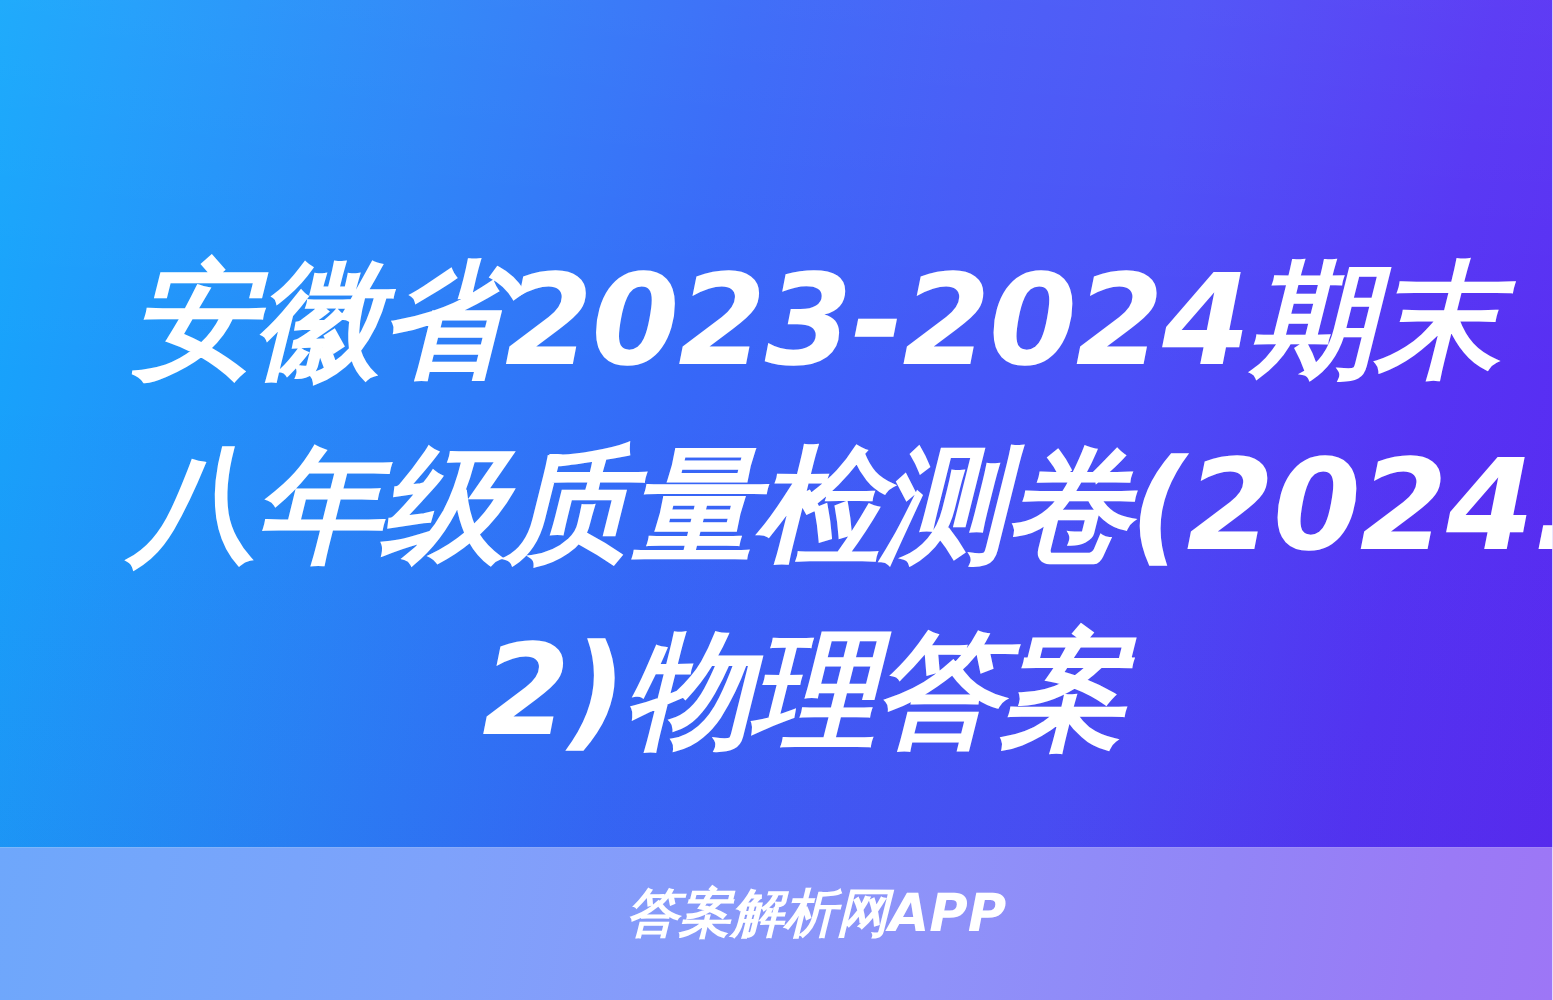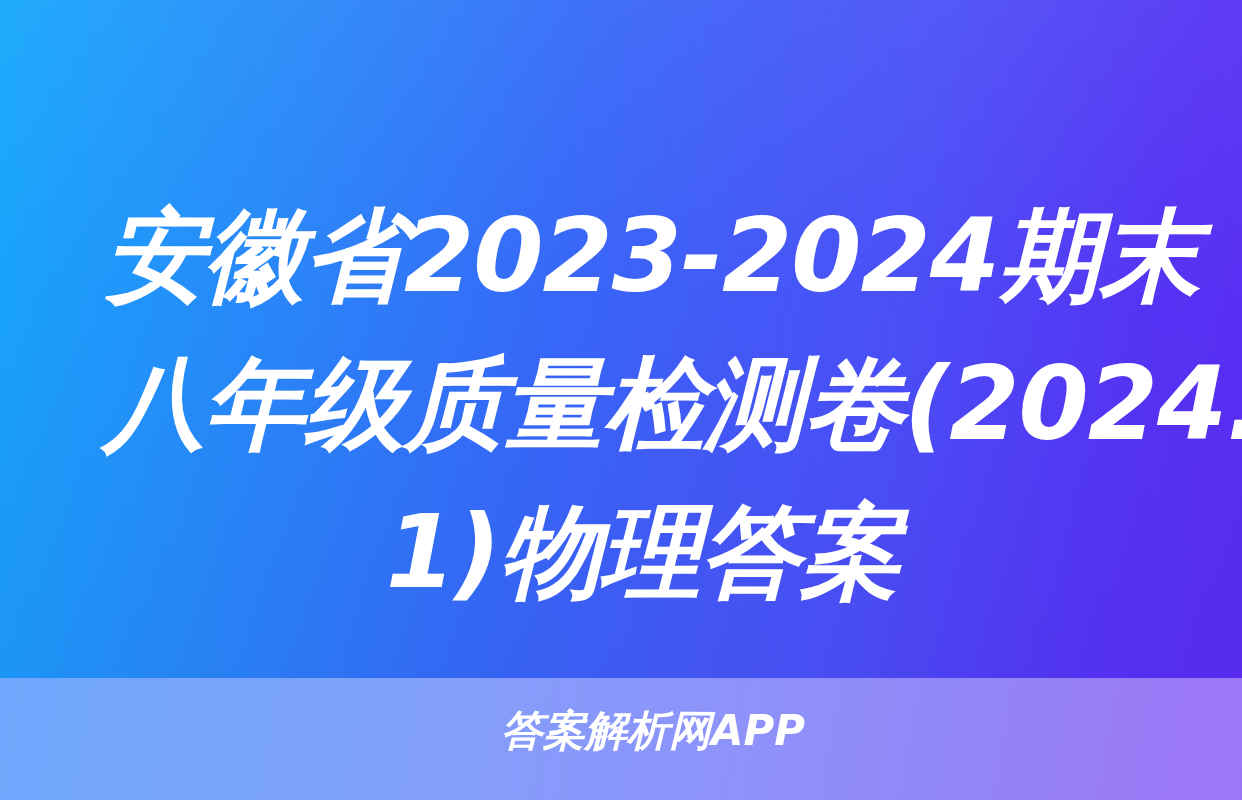--- a/index.html
+++ b/index.html
@@ -106,20 +106,20 @@
 
 <div id="poster">
 
   <div class="hero"></div>
 
   <div class="footer-band"></div>
 
   <div class="title-block">
     <span class="title-line">安徽省2023-2024期末</span>
     <span class="title-line">八年级质量检测卷(2024.</span>
-    <span class="title-line">1)物理答案</span>
+    <span class="title-line">2)物理答案</span>
   </div>
 
   <div class="watermark">
     <span class="watermark-text">答案解析网APP</span>
   </div>
 
 </div>
 
 </body></html>

